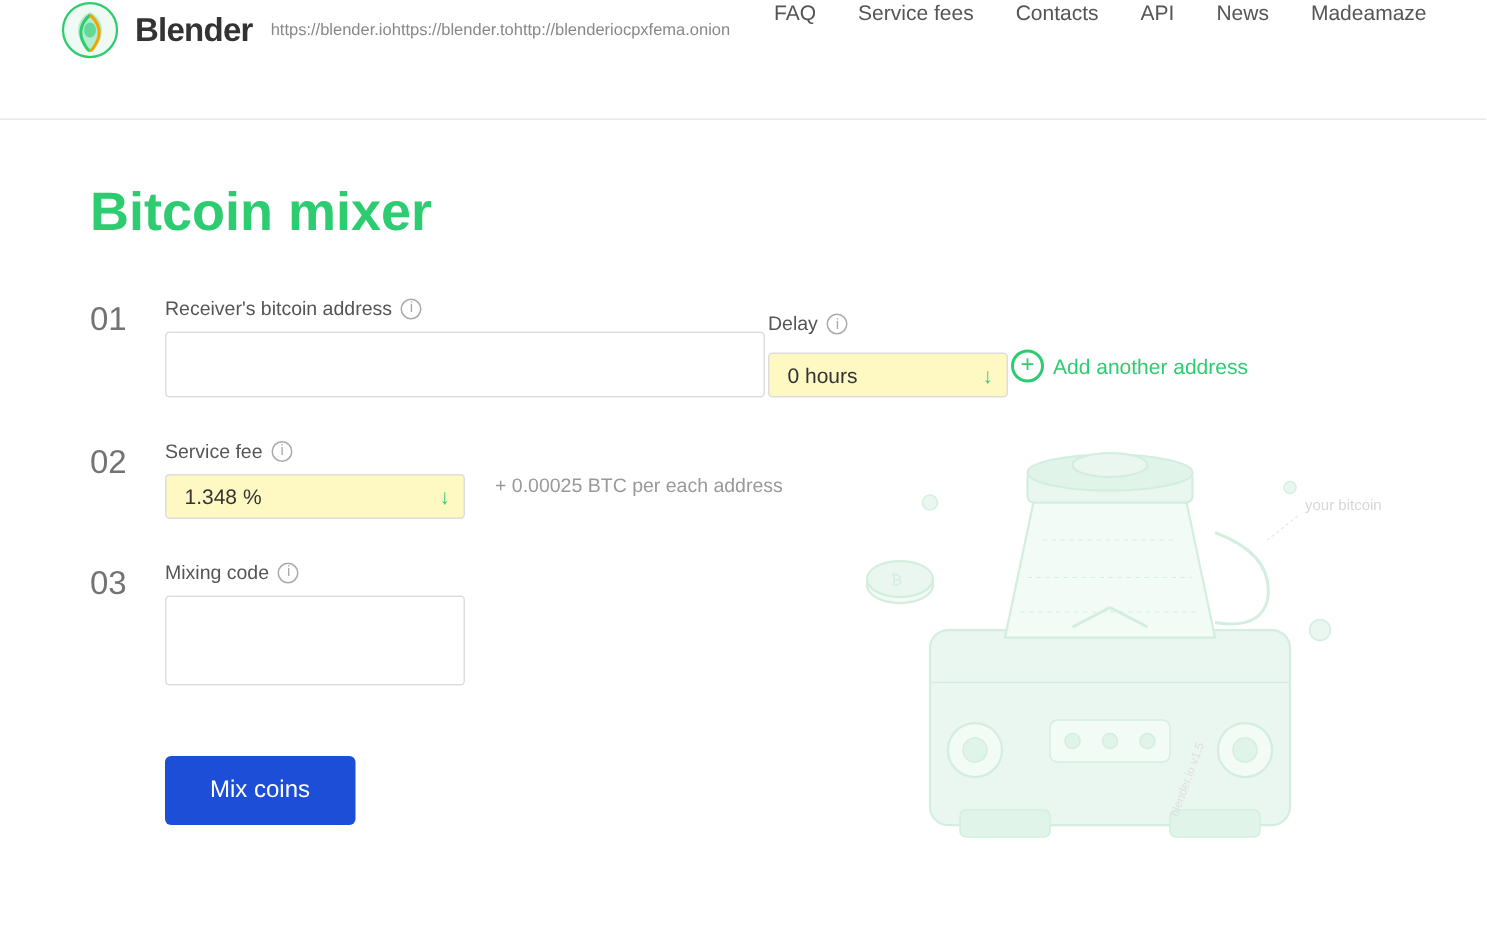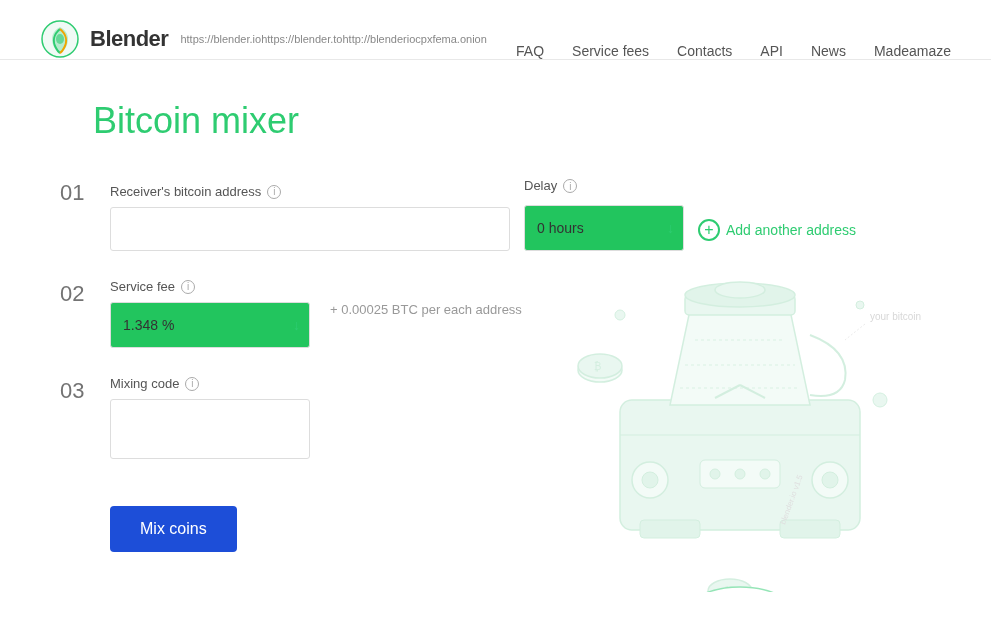--- a/index.html
+++ b/index.html
@@ -1,23 +1,23 @@
 <!DOCTYPE html>
 <html><head>
   <meta charset="utf-8">
   <style>
     * { box-sizing: border-box; margin: 0; padding: 0; }
     body { font-family: 'Segoe UI', Arial, sans-serif; background: #fff; color: #333; font-size: 14px; }
 
     
     .header {
       display: flex;
-      align-items: flex-end;
+      align-items: flex-start;
       padding: 0 40px;
-      height: 60px;
+      height: 80px;
       border-bottom: 1px solid #e8e8e8;
       position: relative;
     }
     .logo-area {
       display: flex;
       align-items: center;
       gap: 10px;
       min-width: 220px;
     }
     .logo-icon {
@@ -51,24 +51,23 @@
     }
 
     
     .main {
       padding: 40px 60px;
       max-width: 960px;
       position: relative;
     }
     .page-title {
       font-size: 36px;
-      font-weight: 400;
+      font-weight: 700;
       color: #2ecc71;
       margin-bottom: 36px;
-      margin-left: 33px;
     }
 
     
     .step {
       display: flex;
       align-items: flex-start;
       margin-bottom: 28px;
       position: relative;
     }
     .step-number {
@@ -100,47 +99,47 @@
       font-size: 10px;
       color: #aaa;
       cursor: pointer;
       flex-shrink: 0;
     }
 
     
     .step1-row {
       display: flex;
       align-items: flex-end;
-      gap: 14px;
+      gap: 2px;
     }
     .address-input-wrap {
       flex: 1;
       max-width: 400px;
     }
     .address-input {
       width: 100%;
       height: 44px;
       border: 1px solid #ddd;
       border-radius: 3px;
       padding: 0 12px;
       font-size: 14px;
       outline: none;
     }
 
     .delay-wrap {
       min-width: 160px;
     }
     .select-box {
       width: 160px;
-      height: 46px;
+      height: 30px;
       border: 1px solid #ddd;
       border-radius: 3px;
       padding: 0 36px 0 12px;
       font-size: 14px;
-      background: #22c55e;
+      background: #fef9c3;
       cursor: pointer;
       outline: none;
       appearance: none;
       color: #333;
     }
     .select-wrapper {
       position: relative;
       display: inline-block;
     }
     .select-wrapper .chevron {

